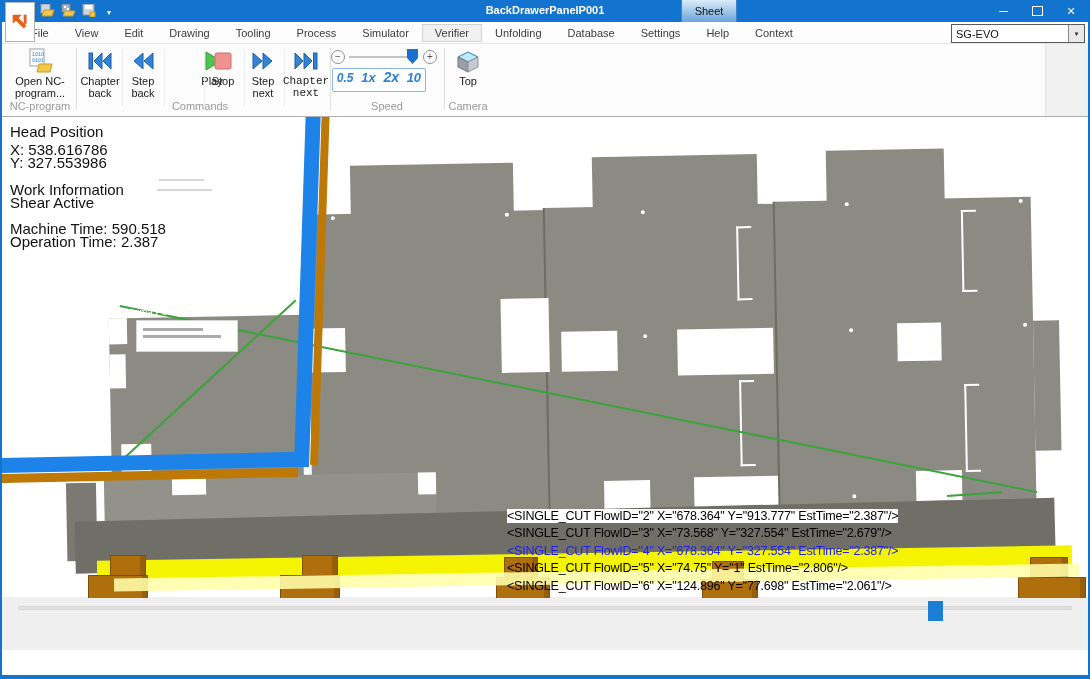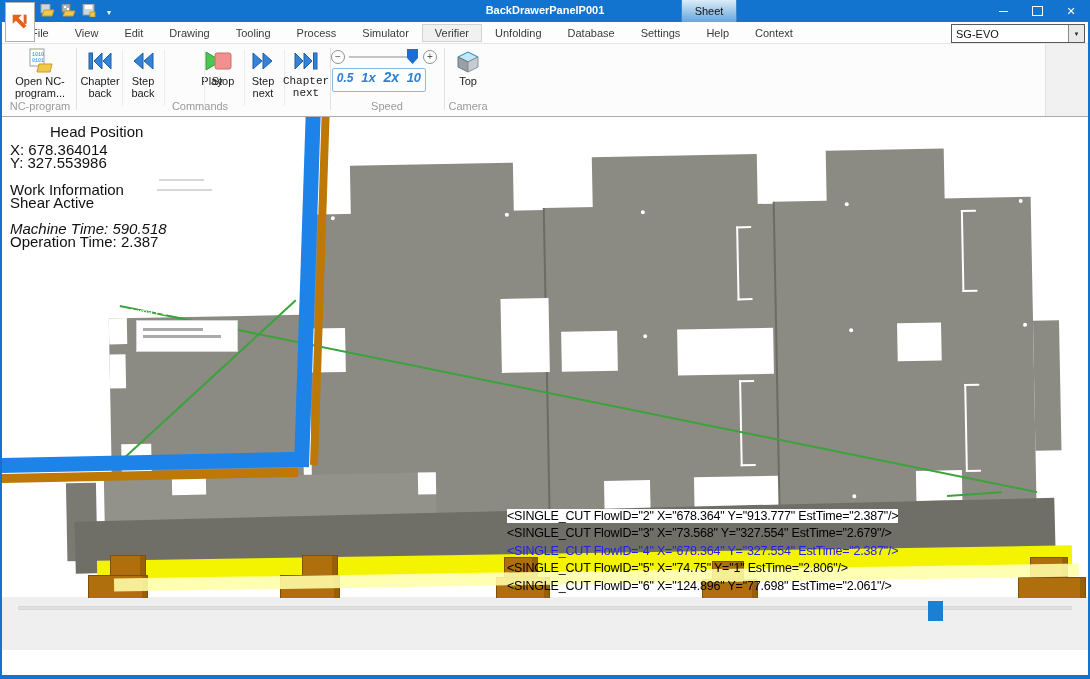--- a/index.html
+++ b/index.html
@@ -332,26 +332,26 @@
     <div class="faint" style="left:157px;top:62px;width:45px;"></div>
     <div class="faint" style="left:155px;top:72px;width:55px;"></div>
 
     <div class="brand" style="left:126px;top:189px;">Prima Power</div>
     <div class="infobox" style="left:134px;top:203px;width:100px;height:30px;">
       <div class="tbar" style="left:6px;top:7px;width:60px;"></div>
       <div class="tbar" style="left:6px;top:14px;width:78px;"></div>
     </div>
 
     <div class="hud" style="left:8px;top:8px;">
-      <div style="margin-bottom:5px;margin-left:40px;">Head Position</div>
-      <div>X: 678.364014</div>
+      <div style="margin-bottom:5px;">Head Position</div>
+      <div>X: 538.616786</div>
       <div>Y: 327.553986</div>
       <div style="margin-top:14px;">Work Information</div>
       <div>Shear Active</div>
-      <div style="margin-top:13px;font-style:italic;">Machine Time: 590.518</div>
+      <div style="margin-top:13px;">Machine Time: 590.518</div>
       <div>Operation Time: 2.387</div>
     </div>
 
     <div class="ncline nc-done-first" style="top:392px;">&lt;SINGLE_CUT FlowID="2" X="678.364" Y="913.777" EstTime="2.387"/&gt;</div>
     <div class="ncline" style="top:409px;">&lt;SINGLE_CUT FlowID="3" X="73.568" Y="327.554" EstTime="2.679"/&gt;</div>
     <div class="ncline nc-current" style="top:427px;">&lt;SINGLE_CUT FlowID="4" X="678.364" Y="327.554" EstTime="2.387"/&gt;</div>
     <div class="ncline" style="top:444px;">&lt;SINGLE_CUT FlowID="5" X="74.75" Y="1" EstTime="2.806"/&gt;</div>
     <div class="ncline" style="top:462px;">&lt;SINGLE_CUT FlowID="6" X="124.896" Y="77.698" EstTime="2.061"/&gt;</div>
   </div>
 

